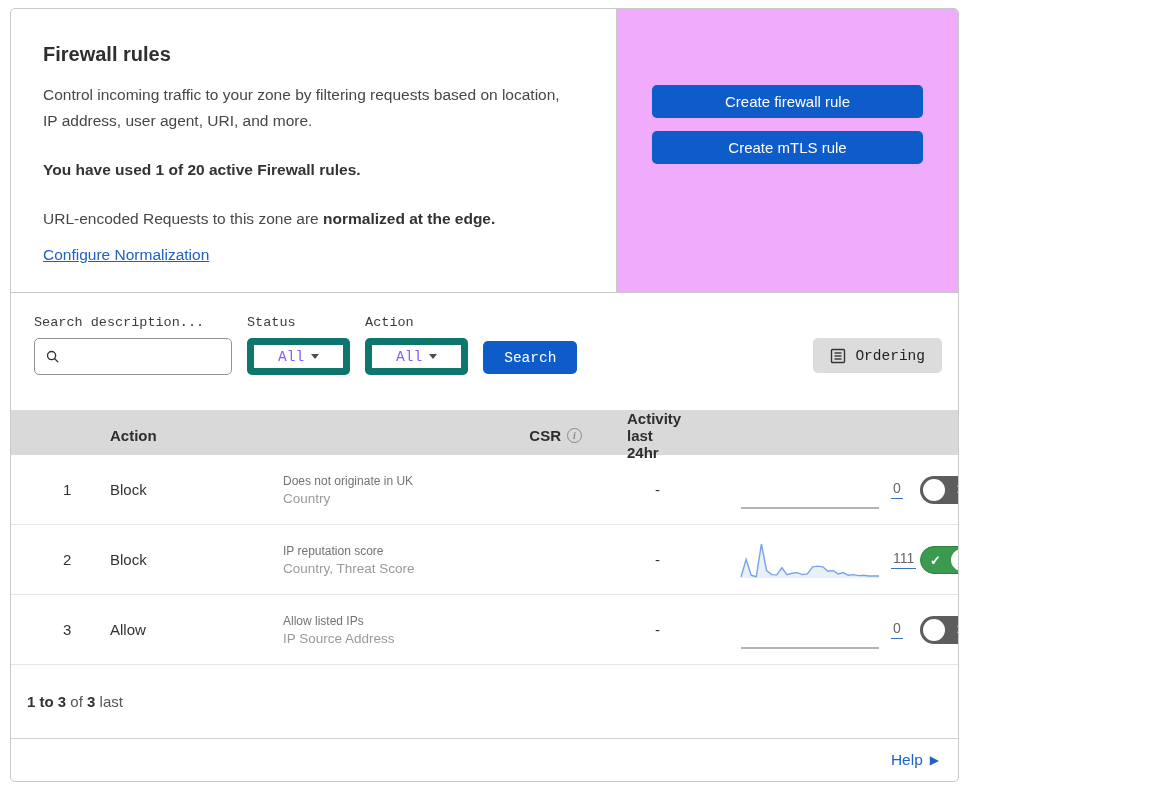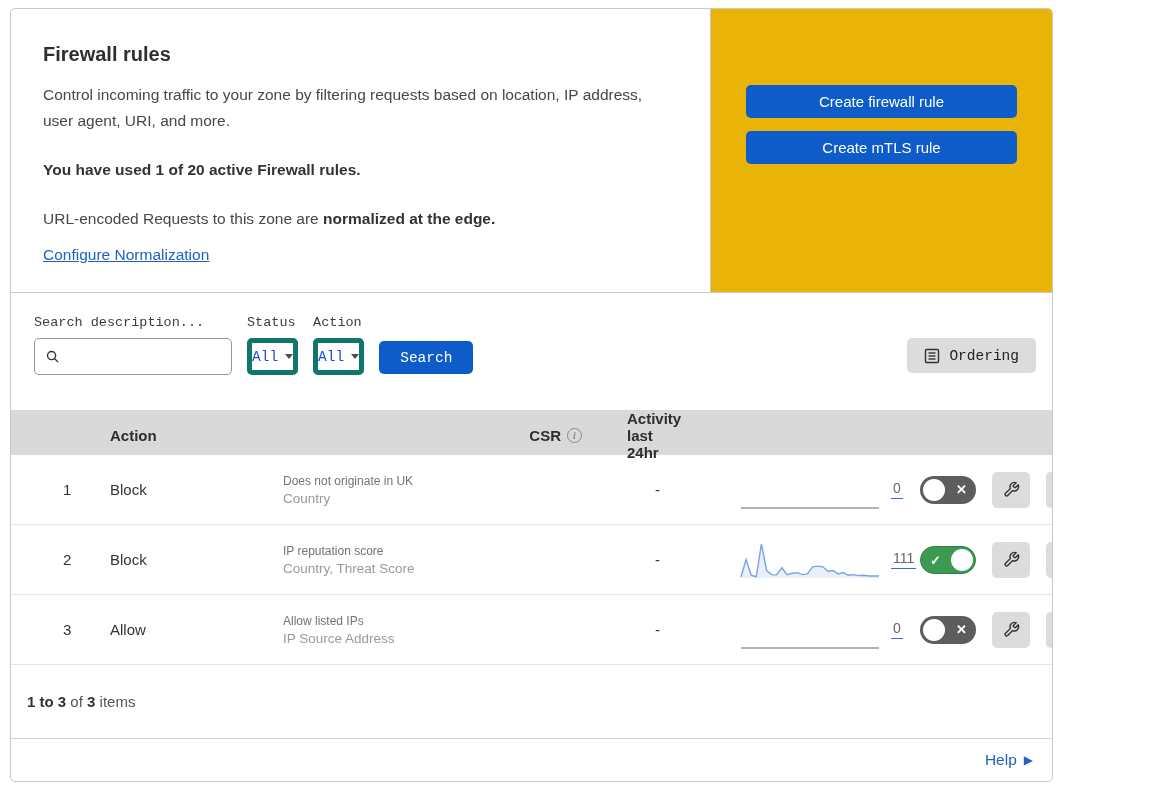--- a/index.html
+++ b/index.html
@@ -1,53 +1,53 @@
 <!DOCTYPE html>
 <html><head>
 <meta charset="utf-8">
 <style>
   * { box-sizing: border-box; margin: 0; padding: 0; }
   html,body { background:#fff; width:1161px; font-family:"Liberation Sans", sans-serif; color:#333; }
 
   .card {
-    position:relative; margin:8px 8px 9px 10px; width:1043px;
+    position:relative; margin:8px 8px 9px 10px; width:949px;
     border:1px solid #c9c9c9; border-radius:5px; overflow:hidden; background:#fff;
   }
 
   
   .top { display:flex; height:284px; border-bottom:1px solid #c9c9c9; }
   .top-left { flex:1; padding:34px 40px 0 32px; }
   .page-title { font-size:20px; font-weight:600; color:#2f2f2f; margin-bottom:16px; }
   .lede { font-size:15.5px; color:#474747; line-height:1.7; max-width:720px; }
   .usage { font-size:15.5px; font-weight:700; color:#333; margin-top:26px; }
   .norm { font-size:15.5px; color:#474747; margin-top:28px; line-height:1.6; }
   .norm b { color:#333; }
   .norm-link { display:inline-block; margin-top:15px; font-size:15.5px; color:#2061c5; text-decoration:underline; cursor:pointer; }
 
   .top-right {
-    width:342px; background:#eab308; border-left:1px solid #c9c9c9;
+    width:342px; background:#f0abfc; border-left:1px solid #c9c9c9;
     display:flex; flex-direction:column; justify-content:center; gap:13px; padding:0 35px 52px 35px;
   }
   .btn-primary {
     display:block; width:100%; height:33px; border:none; border-radius:5px;
     background:#0d5cca; color:#fff; font-size:15px; font-family:inherit; cursor:pointer;
   }
 
   
   .filters { display:flex; align-items:flex-end; justify-content:space-between; padding:22px 16px 35px 23px; background:#fff;font-family:Liberation Mono, monospace; }
   .filters-left { display:flex; align-items:flex-end; gap:15px; }
   .f-label { font-size:13.5px; color:#3d3d3d; margin-bottom:8px; }
   .search-box {
     width:198px; height:37px; border:1px solid #949494; border-radius:5px;
     display:flex; align-items:center; padding:0 10px; background:#fff;
   }
   .search-box input { border:none; outline:none; flex:1; font-size:14px; font-family:inherit; margin-left:8px; min-width:0; }
   .dropdown {
-    height:37px; border:5px solid #0f766e; border-radius:5px; background:#fff;
-    display:flex; align-items:center; gap:7px; padding:0 0; font-size:14.5px; color:#1d4ed8; cursor:pointer;
+    height:37px; border:7px solid #0f766e; border-radius:5px; background:#fff;
+    display:flex; align-items:center; gap:7px; padding:0 24px; font-size:14.5px; color:#8b5cf6; cursor:pointer;
   }
   .caret { width:0; height:0; border-left:4.5px solid transparent; border-right:4.5px solid transparent; border-top:5.5px solid #4d4d4d; }
   .btn-search {
     height:33px; padding:0 21px; margin-bottom:1px; border:none; border-radius:5px;
     background:#0d5cca; color:#fff; font-size:14.5px; font-family:inherit; cursor:pointer;
   }
   .btn-ordering {
     height:35px; padding:12px 17px; border:none; border-radius:5px; background:#dcdcdc;
     color:#222; font-size:14.5px; font-family:inherit; cursor:pointer;
     display:flex; align-items:center; gap:9px; margin-bottom:2px;
@@ -269,21 +269,21 @@
       <button class="icon-btn">
           <svg width="16" height="16" viewBox="0 0 16 16" stroke="#333" stroke-width="1.4">
             <line x1="2.5" y1="2.5" x2="13.5" y2="13.5"></line>
             <line x1="13.5" y1="2.5" x2="2.5" y2="13.5"></line>
           </svg>
         </button>
     </div>
   </div>
 
   <div class="pager">
-    <span><b>1 to 3</b> <span>of</span> <b>3</b> <span>items</span></span>
+    <span><b>1 to 3</b> <span>of</span> <b>3</b> <span>last</span></span>
   </div>
 
   <div class="help-row">
     <a class="help-link">Help</a>
     <span class="help-arrow">▶</span>
   </div>
 
 </div>
 
 </body></html>

